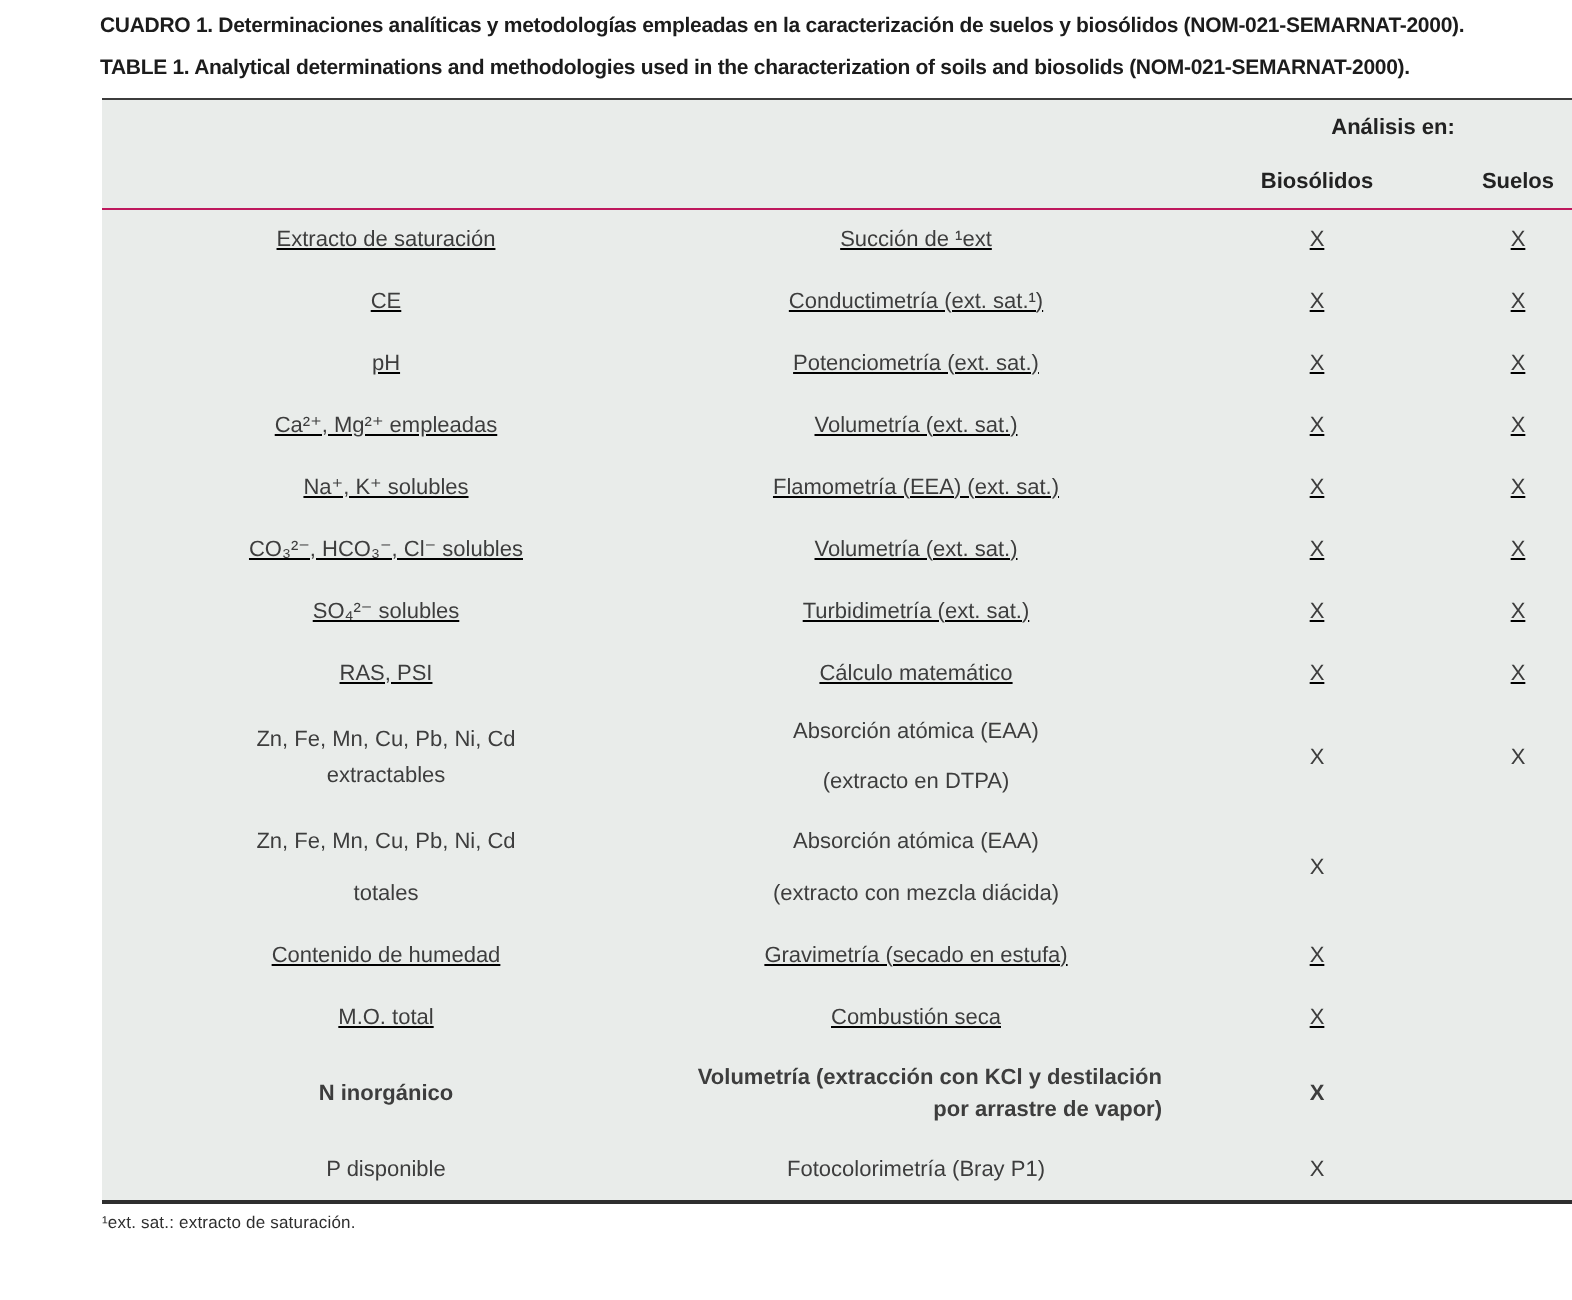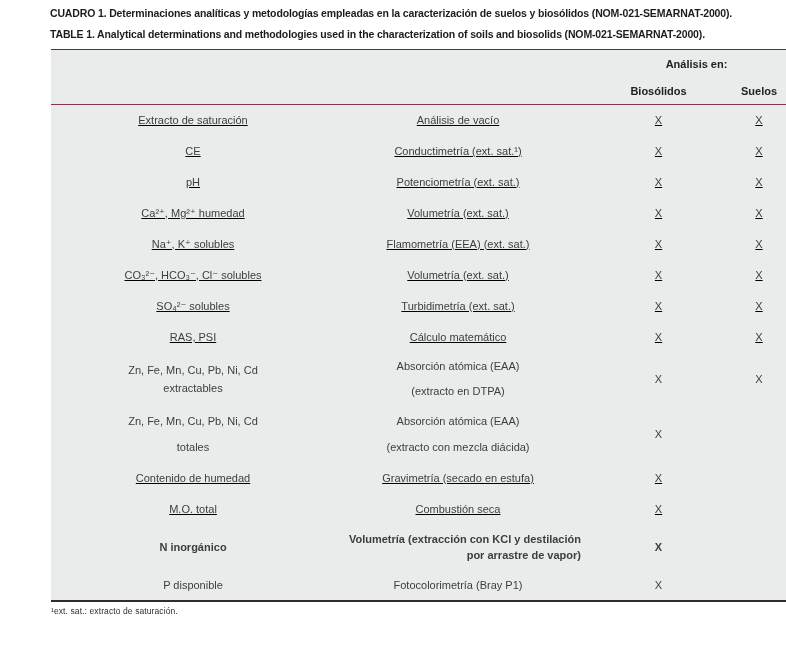--- a/index.html
+++ b/index.html
@@ -108,38 +108,38 @@
         </tr>
         <tr class="head-row-2">
           <td colspan="2"></td>
           <th>Biosólidos</th>
           <th class="col-suelos">Suelos</th>
         </tr>
       </thead>
       <tbody>
         <tr class="h31">
           <td>Extracto de saturación</td>
-          <td>Análisis de vacío</td>
+          <td>Succión de ¹ext</td>
           <td>X</td>
           <td class="col-suelos">X</td>
         </tr>
         <tr class="h31">
           <td>CE</td>
           <td>Conductimetría (ext. sat.¹)</td>
           <td>X</td>
           <td class="col-suelos">X</td>
         </tr>
         <tr class="h31">
           <td>pH</td>
           <td>Potenciometría (ext. sat.)</td>
           <td>X</td>
           <td class="col-suelos">X</td>
         </tr>
         <tr class="h31">
-          <td>Ca²⁺, Mg²⁺ humedad</td>
+          <td>Ca²⁺, Mg²⁺ empleadas</td>
           <td>Volumetría (ext. sat.)</td>
           <td>X</td>
           <td class="col-suelos">X</td>
         </tr>
         <tr class="h31">
           <td>Na⁺, K⁺ solubles</td>
           <td>Flamometría (EEA) (ext. sat.)</td>
           <td>X</td>
           <td class="col-suelos">X</td>
         </tr>

